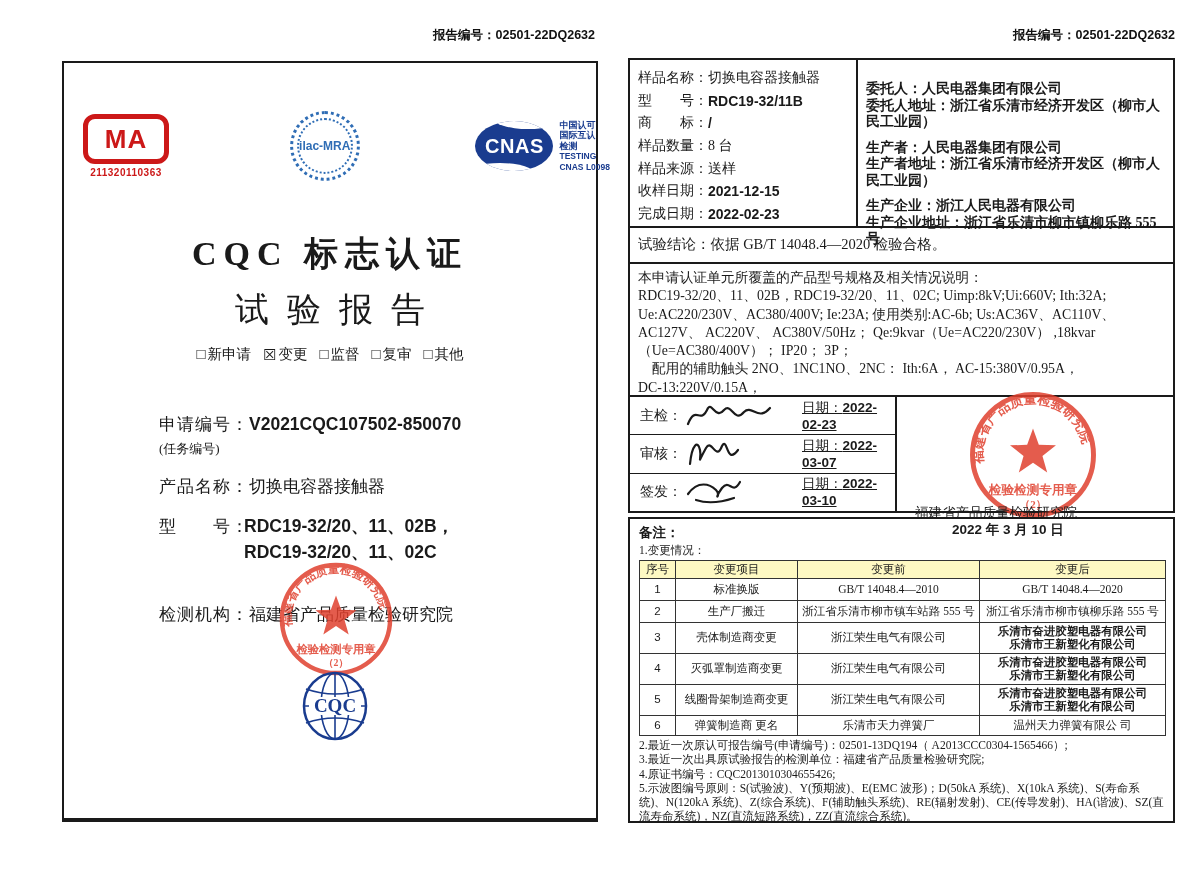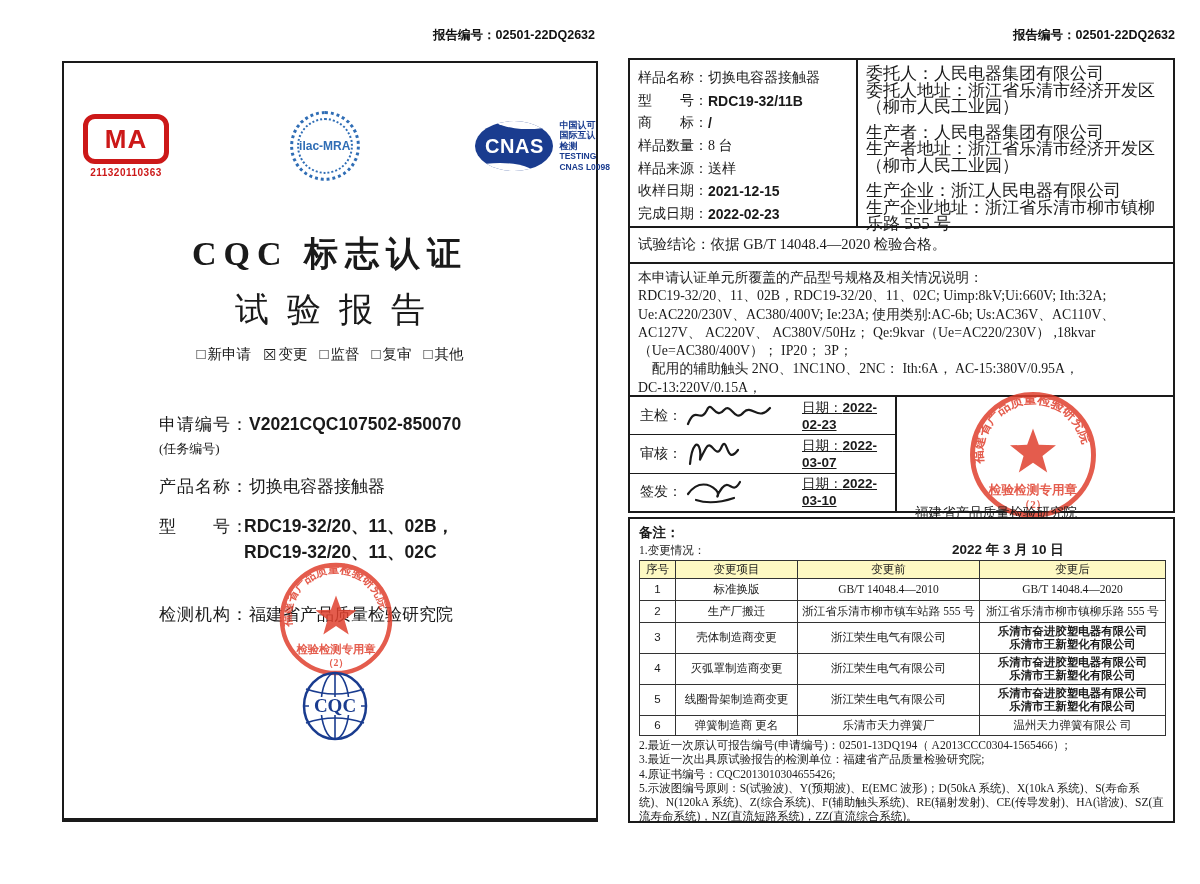--- a/index.html
+++ b/index.html
@@ -33,35 +33,35 @@
   .val-sans { font-family:"Liberation Sans", sans-serif; font-weight:600; font-size:17.5px; }
   .model-lines { position:absolute; left:180px; font-family:"Liberation Sans", sans-serif; font-weight:600; font-size:17.5px; line-height:26px; }
   .stamp { position:absolute; opacity:0.85; }
 
   
   #right-frame { left:628px; top:58px; width:547px; height:455px; border:2px solid #1a1a1a; display:flex; flex-direction:column; }
   .info-row { height:168px; display:flex; border-bottom:2px solid #1a1a1a; }
   .info-left { width:228px; border-right:2px solid #1a1a1a; padding:7px 8px; font-size:14px; }
   .info-left .line { display:flex; height:22.6px; align-items:center; }
   .info-left .v { font-family:"Liberation Sans", sans-serif; font-weight:700; }
-  .info-right { flex:1; padding:6px 8px; font-size:17px; line-height:16.5px; }
+  .info-right { flex:1; padding:21px 8px; font-size:14px; line-height:16.5px;font-weight:bold; }
   .info-right .grp { margin-bottom:9px; }
   .concl-row { height:36px; border-bottom:2px solid #1a1a1a; padding:7px 8px; font-size:14.5px; }
   .cover-row { height:133px; border-bottom:2px solid #1a1a1a; padding:5px 8px; font-size:13.8px; line-height:18.3px; }
   .cover-row .ln { white-space:nowrap; }
   .sig-area { flex:1; display:flex; }
   .sig-left { width:267px; border-right:2px solid #1a1a1a; display:flex; flex-direction:column; }
   .sig-row { flex:1; display:flex; align-items:center; padding:0 10px; border-bottom:1.5px solid #1a1a1a; position:relative; }
   .sig-row:last-child { border-bottom:none; }
   .sig-row .slab { font-size:14px; }
   .sig-row .date { position:absolute; left:172px; font-size:13.5px;text-decoration:underline; }
   .sig-row .date b { font-family:"Liberation Sans", sans-serif; font-weight:600; }
   .sig-stamp-cell { flex:1; position:relative; }
   .stamp-org { position:absolute; left:18px; top:107px; font-size:13.5px; z-index:3; white-space:nowrap; }
-  .stamp-date { position:absolute; left:55px; top:124px; font-size:13.5px; z-index:3; white-space:nowrap;margin-top:20px; }
+  .stamp-date { position:absolute; left:55px; top:124px; font-size:13.5px; z-index:3; white-space:nowrap; }
   .stamp-date b { font-family:"Liberation Sans", sans-serif; font-weight:600; }
 
   #notes-frame { left:628px; top:517px; width:547px; height:306px; border:2px solid #1a1a1a; padding:5px 9px; overflow:hidden; }
   .bz-title { font-size:13.5px; font-weight:bold; }
   .bz-sub { font-size:11.5px; margin-top:1px; }
   table.chg { border-collapse:collapse; width:527px; margin-top:2px; font-size:11.5px; table-layout:fixed; }
   table.chg th, table.chg td { border:1.2px solid #333; text-align:center; padding:1px 2px; line-height:13.5px; }
   table.chg th { background:#fef9c3; font-weight:normal; height:18px; }
   table.chg .pre { white-space:pre-line;font-weight:bold; }
   table.chg .num { font-family:"Liberation Sans", sans-serif; }

